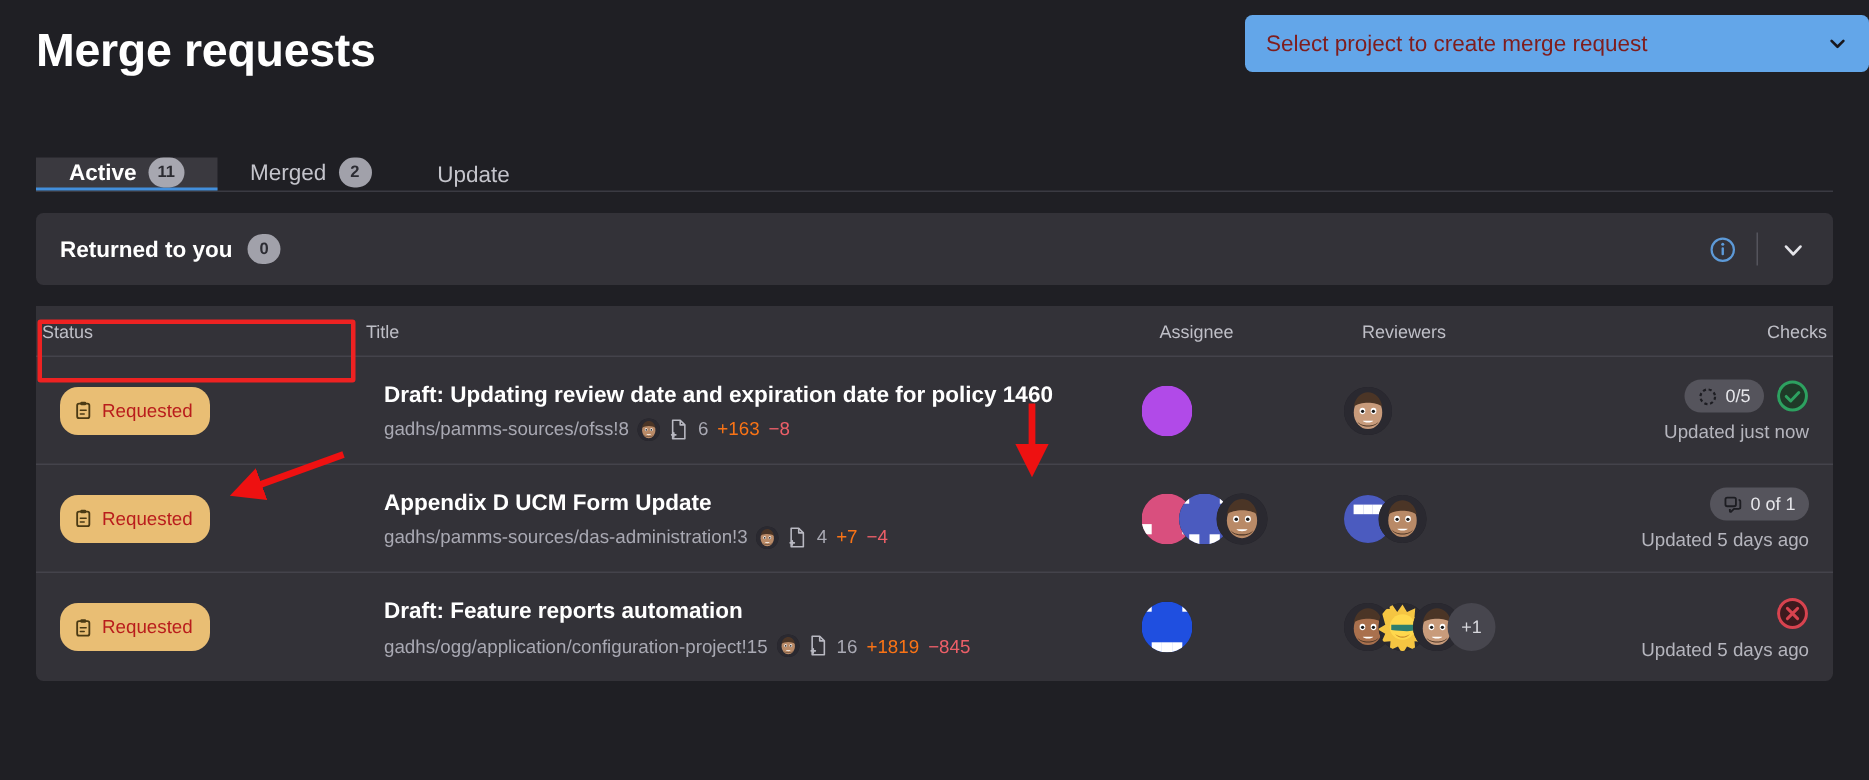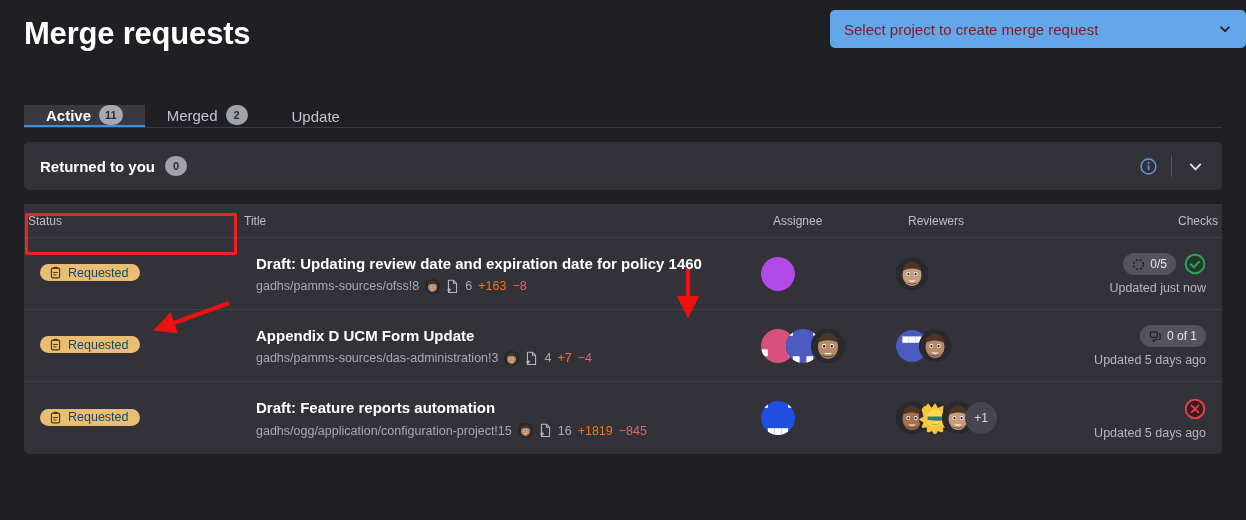--- a/index.html
+++ b/index.html
@@ -88,22 +88,22 @@
   .row:last-child { border-bottom: none; }
 
   .c-status { width: 216px; flex: 0 0 216px; }
   .c-title  { flex: 1 1 auto; min-width: 0; }
   .c-assignee { width: 135px; flex: 0 0 135px; }
   .c-reviewers { width: 160px; flex: 0 0 160px; }
   .c-checks { width: 150px; flex: 0 0 150px; text-align: right; }
 
   .badge-requested {
     display: inline-flex; align-items: center; gap: 6px;
-    height: 17px; padding: 0 12px 0 9px; border-radius: 12px;
-    background: #e9be74; color: #0c4a6e;
+    height: 32px; padding: 0 12px 0 9px; border-radius: 12px;
+    background: #e9be74; color: #b91c1c;
     font-size: 12.5px; font-weight: 500;
   }
   .clip-icon { width: 13px; height: 13px; }
 
   .mr-title {
     font-size: 15px; font-weight: bold; color: #ffffff;
     line-height: 20px; margin-bottom: 5px;
     white-space: nowrap; overflow: hidden; text-overflow: ellipsis;
     cursor: pointer;
   }

